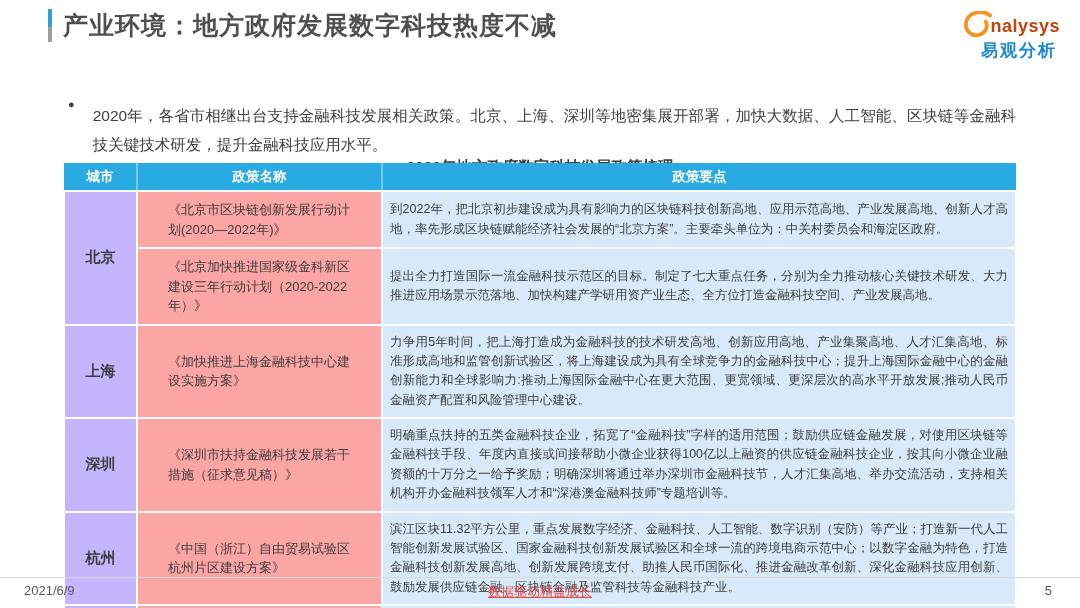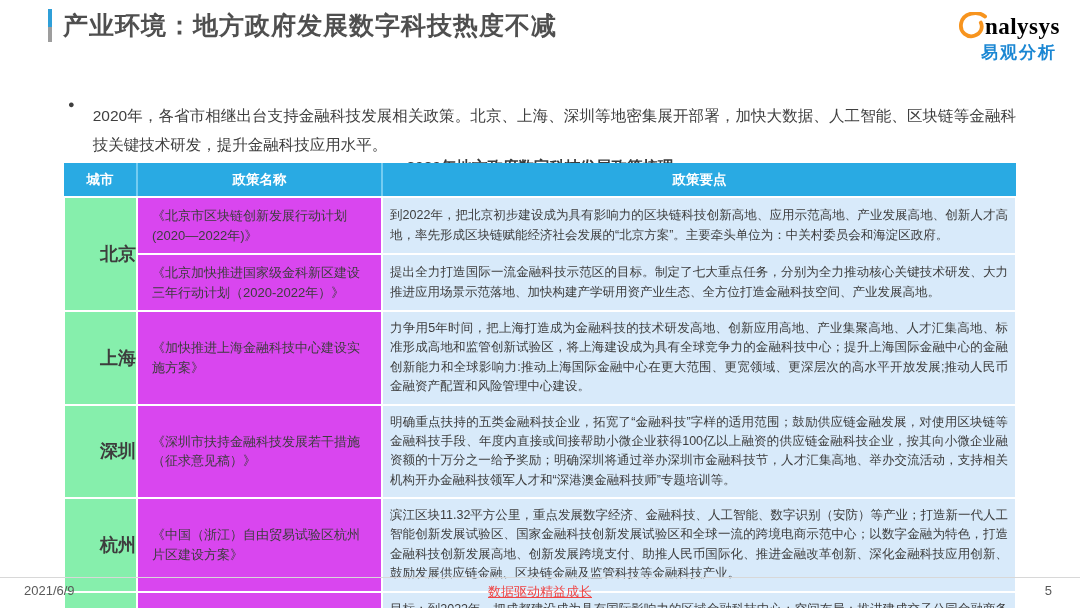--- a/index.html
+++ b/index.html
@@ -23,21 +23,21 @@
   .page-title {
     font-size: 25px; font-weight: bold; color: #4f4f4f; letter-spacing: 1px;
   }
 
   .logo {
     position: absolute; right: 20px; top: 14px; text-align: right;
   }
   .logo-en { display: flex; align-items: center; justify-content: flex-end; }
   .logo-en svg { margin-right: -2px; margin-top: -3px; }
   .logo-en .logo-text {
-    color: #000000; font-size: 23px; font-weight: bold; letter-spacing: 0.5px; font-family: Liberation Serif, serif;
+    color: #c2410c; font-size: 18px; font-weight: bold; letter-spacing: 0.5px;
   }
   .logo-cn {
     color: #1b87d3; font-size: 17px; font-weight: bold; letter-spacing: 2px;
     margin-top: 1px; padding-right: 3px;
   }
 
   
   .bullet-row {
     position: absolute; left: 68px; top: 90px; width: 948px;
     display: flex;
@@ -53,35 +53,35 @@
   .table-title {
     position: absolute; left: 63px; top: 137px; width: 954px;
     text-align: center; font-size: 15.5px; font-weight: bold; color: #3a3a3a; margin-top: 20px;
   }
   table.policy-table {
     position: absolute; left: 63px; top: 163px; width: 954px;
     border-collapse: collapse; table-layout: fixed;
   }
   .policy-table th {
     background: #29aae3; color: #ffffff; font-size: 13.5px; font-weight: bold;
-    height: 34px; border-bottom: 2px solid #ffffff; border-left: 2px solid #74ccf1; text-align: center;
+    height: 28px; border-bottom: 2px solid #ffffff; border-left: 2px solid #74ccf1; text-align: center;
   }
   .policy-table th:first-child { border-left: none; }
   .policy-table td {
     border: 2px solid #ffffff; vertical-align: middle;
     color: #3d3d3d;
   }
   .col-city   { width: 73px; }
   .col-policy { width: 245px; }
   .city-cell {
-    background: #86efac; text-align: right;
-    font-size: 18px; font-weight: bold;
+    background: #c4b5fd; text-align: center;
+    font-size: 15px; font-weight: bold;
   }
   .policy-cell {
-    background: #d946ef; padding: 8px 14px; font-size: 13px; line-height: 1.5;
+    background: #fca5a5; padding: 8px 30px; font-size: 13px; line-height: 1.5;
   }
   .points-cell {
     background: #d8eafa; padding: 7px 7px; font-size: 12.5px; line-height: 1.55;
     text-align: justify;
   }
 
   
   .watermark {
     position: absolute; left: 330px; top: 320px;
     font-size: 86px; font-weight: bold; letter-spacing: 10px;

